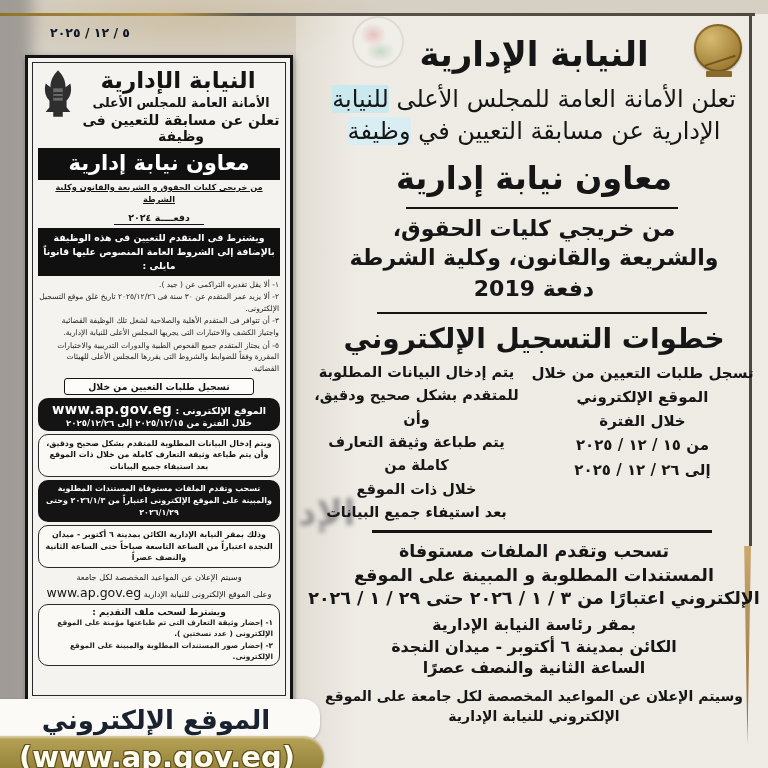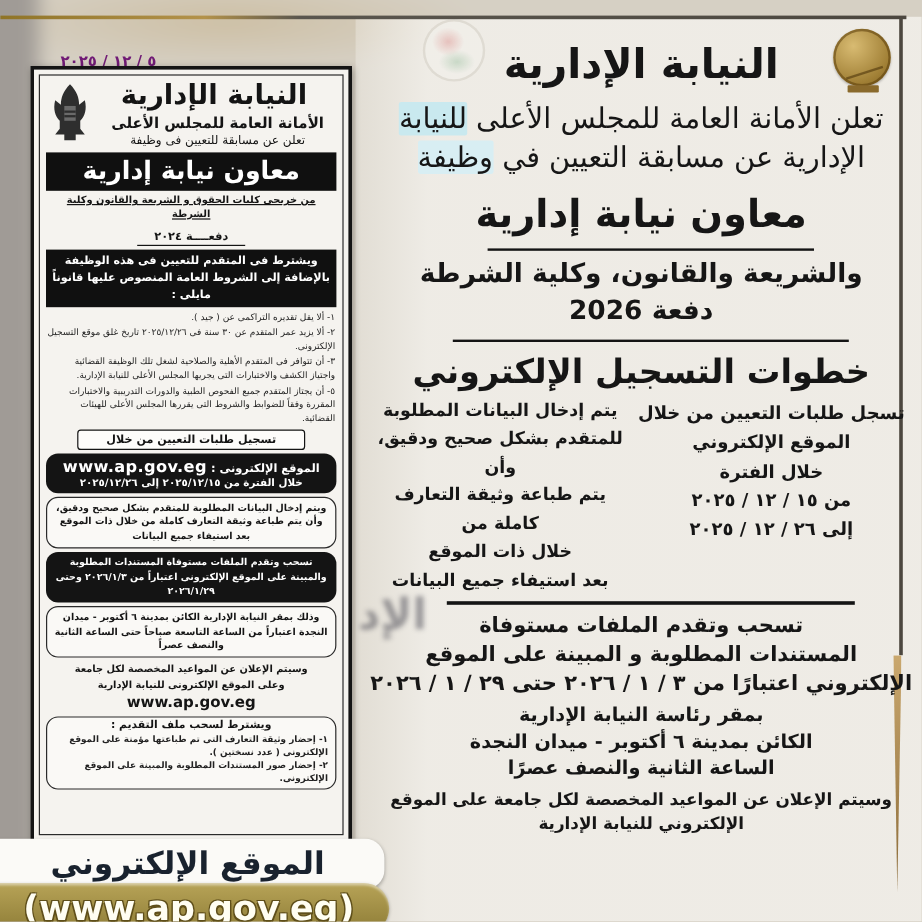--- a/index.html
+++ b/index.html
@@ -47,46 +47,46 @@
   .stick{position:absolute;left:743px;top:546px;width:8px;height:198px;
     background:linear-gradient(to bottom,#caa86e,#8a6a38);
     clip-path:polygon(15% 0,100% 0,55% 100%);}
   .logo{position:absolute;left:694px;top:24px;width:48px;height:48px;border-radius:50%;
     background:radial-gradient(circle at 35% 30%,#d6b characters,#a07f35);
     background:radial-gradient(circle at 35% 30%,#d8bb72,#a07f35 68%,#7c5f22);
     box-shadow:inset 0 0 0 2px rgba(90,60,10,.55),0 1px 2px rgba(0,0,0,.3);}
   .logo::after{content:"";position:absolute;left:8px;top:22px;width:32px;height:14px;
     border-bottom:2px solid rgba(70,45,5,.55);transform:rotate(-18deg);}
   .logo-base{position:absolute;left:706px;top:71px;width:26px;height:6px;background:#8a6a2c;border-radius:1px;}
-  .date{position:absolute;left:50px;top:43px;font-size:12.5px;font-weight:bold;color:#701a75;direction:rtl;text-align:center;}
+  .date{position:absolute;left:50px;top:25px;font-size:12.5px;font-weight:bold;color:#0f172a;direction:rtl;text-align:center;}
 
   
   .clip{position:absolute;left:25px;top:55px;width:268px;height:648px;box-sizing:border-box;
     background:#f5f3ef;border:3px solid #141414;box-shadow:1px 2px 6px rgba(0,0,0,.35);
     padding:4px;color:#141414;text-align:center;direction:rtl;overflow:hidden;}
   .clip-inner{border:1px solid #2a2a2a;height:100%;box-sizing:border-box;padding:3px 5px;position:relative;overflow:hidden;}
   .clip-eagle{position:absolute;left:6px;top:6px;width:38px;height:50px;}
   .clip-title{font-size:23px;font-weight:bold;letter-spacing:-.5px;margin:1px 0 0;padding-right:6px;}
   .clip-sub1{font-size:12.5px;font-weight:bold;margin-top:2px;}
-  .clip-sub2{font-size:10px;font-weight:normal;margin-top:2px;}
+  .clip-sub2{font-size:14px;font-weight:bold;margin-top:2px;}
   .clip-head{padding-left:44px;}
   .clip-job{background:#101010;color:#fff;font-size:21px;font-weight:bold;margin:4px 0 2px;padding:3px 2px 5px;}
   .clip-grads{font-size:8.2px;font-weight:bold;line-height:1.45;text-decoration:underline;}
   .clip-batch{font-size:9.5px;font-weight:bold;margin-top:1px;border-bottom:1px solid #141414;display:inline-block;padding:0 14px 1px;}
   .clip-reqhead{background:#101010;color:#fff;font-size:9.3px;font-weight:bold;line-height:1.5;padding:3px 4px;margin-top:3px;text-align:center;}
   .clip-list{font-size:7.5px;line-height:1.55;text-align:right;margin:3px 1px 0;color:#1c1c1c;}
   .clip-list div{margin-bottom:1px;}
   .clip-regbox{border:1.5px solid #141414;border-radius:3px;width:78%;margin:3px auto;font-size:9.3px;font-weight:bold;padding:2px 0;background:#fdfcfa;}
   .blackbox{background:#141414;color:#fff;border-radius:10px;padding:3px 6px;margin:3px 0;font-weight:bold;}
   .whitebox{border:1.5px solid #2a2a2a;border-radius:10px;padding:3px 6px;margin:3px 0;font-weight:bold;background:#faf9f6;}
   .site-line{font-size:9.5px;}
   .site-line .url{font-size:13.5px;font-family:"DejaVu Sans",sans-serif;direction:ltr;unicode-bidi:embed;letter-spacing:.3px;}
   .period{font-size:8.6px;margin-top:1px;}
   .small8{font-size:7.9px;line-height:1.5;}
-  .clip-ann{font-size:8.2px;font-weight:bold;line-height:1.5;margin:2px 0;}
+  .clip-ann{font-size:8.2px;font-weight:normal;line-height:1.5;margin:2px 0;}
   .clip-ann .url{font-size:12.5px;direction:ltr;unicode-bidi:embed;}
   .pullbox{border:1.5px solid #2a2a2a;border-radius:10px;padding:2px 6px 3px;margin:2px 0;background:#faf9f6;}
   .pull-head{font-size:9px;font-weight:bold;}
   .pull-items{font-size:7.4px;text-align:right;line-height:1.5;font-weight:bold;color:#222;}
 
   
   .rcol{position:absolute;left:308px;top:34px;width:452px;text-align:center;color:#161616;direction:rtl;}
   .r-title{font-size:34px;font-weight:bold;}
   .r-intro{font-size:24px;font-weight:normal;line-height:1.32;margin-top:10px;}
   .hl{background:#c9e9ef;border-radius:2px;}
@@ -188,23 +188,24 @@
 </div>
 
 <div class="rcol">
   <div class="r-title">النيابة الإدارية</div>
   <div class="r-intro">
     <span>تعلن الأمانة العامة للمجلس الأعلى </span><span class="hl">للنيابة</span><span> الإدارية عن مسابقة التعيين في </span><span class="hl2">وظيفة</span>
   </div>
   <div class="r-job">معاون نيابة إدارية</div>
   <div class="divider"></div>
   <div class="r-grads">
+    <div>من خريجي كليات الحقوق،</div>
     <div>والشريعة والقانون، وكلية الشرطة</div>
   </div>
-  <div class="r-batch">دفعة 2026</div>
+  <div class="r-batch">دفعة 2019</div>
   <div class="divider w2"></div>
   <div class="r-steps-title">خطوات التسجيل الإلكتروني</div>
   <div class="r-steps">
     <div class="scol right">
       <div>تسجل طلبات التعيين من خلال</div>
       <div>الموقع الإلكتروني</div>
       <div>خلال الفترة</div>
       <div>من ١٥ / ١٢ / ٢٠٢٥</div>
       <div>إلى ٢٦ / ١٢ / ٢٠٢٥</div>
     </div>

